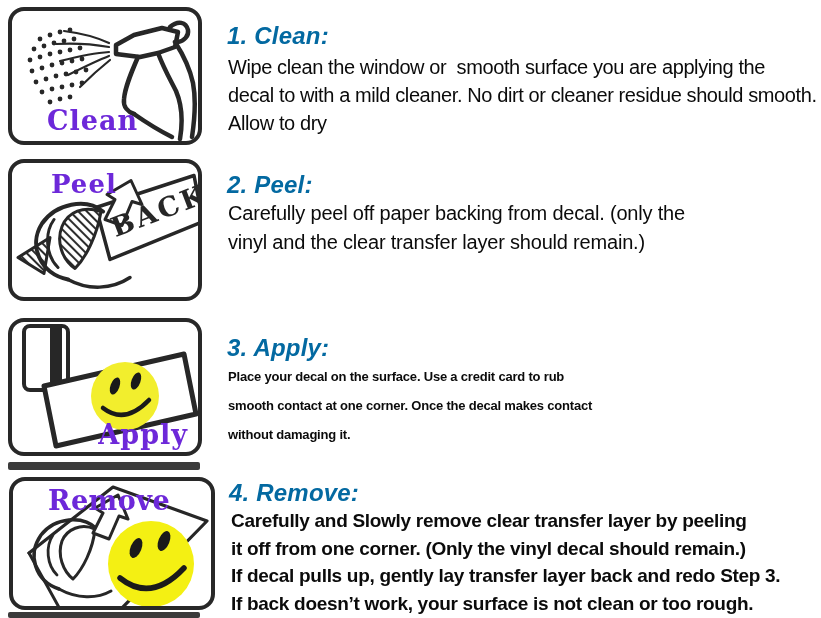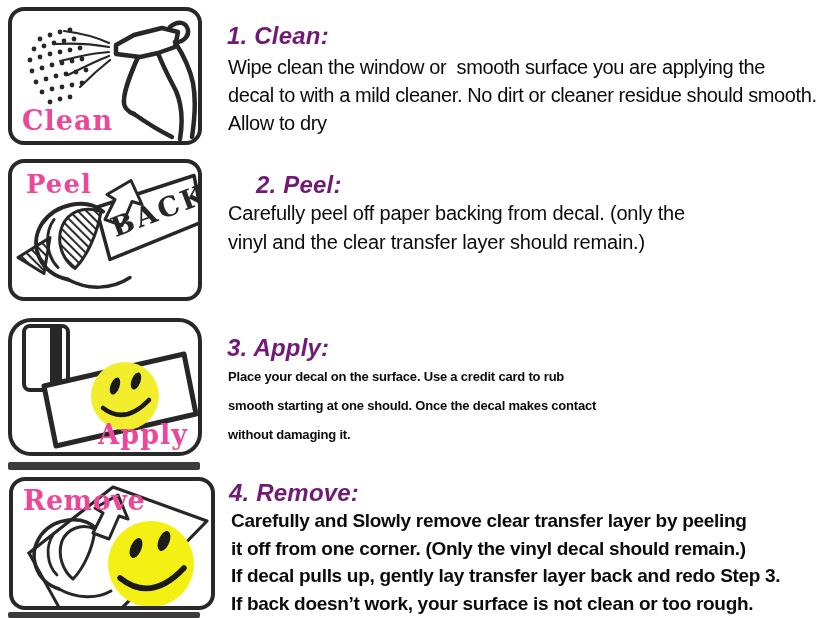--- a/index.html
+++ b/index.html
@@ -7,30 +7,30 @@
     width:821px;height:618px;background:#ffffff;position:relative;overflow:hidden;
     font-family:"Liberation Sans",sans-serif;color:#0b0b0b;
   }
   .illus-box{
     position:absolute;background:#fff;border:4px solid #282828;border-radius:16px;
     overflow:hidden;
   }
   .illus-box svg{position:absolute;left:0;top:0;width:100%;height:100%;}
   .box-label{
     position:absolute;z-index:3;font-family:"DejaVu Serif","Liberation Serif",serif;
-    font-weight:bold;color:#ec4899;line-height:1;
+    font-weight:bold;color:#6d28d9;line-height:1;margin-left:25px;
   }
   .back-text{
     position:absolute;z-index:3;font-family:"DejaVu Serif","Liberation Serif",serif;
     font-weight:bold;color:#262626;font-size:27px;letter-spacing:3px;
     transform:rotate(-21deg);transform-origin:left center;line-height:1;
   }
   .step-heading{
     position:absolute;font-weight:bold;font-style:italic;font-size:24px;
-    letter-spacing:0.2px;color:#701a75;line-height:1.1;
+    letter-spacing:0.2px;color:#0369a1;line-height:1.1;
   }
   .body-col{position:absolute;}
   .body-line{white-space:pre;}
   .body-1{left:228px;top:53px;font-size:20px;font-weight:400;letter-spacing:-0.4px;line-height:28px;}
   .body-2{left:228px;top:199px;font-size:20px;font-weight:normal;letter-spacing:-0.2px;line-height:29px;}
   .body-3{left:228px;top:362px;font-size:13px;font-weight:bold;letter-spacing:-0.2px;line-height:29px;}
   .body-4{left:231px;top:507px;font-size:19px;font-weight:bold;letter-spacing:-0.3px;line-height:27.5px;}
   .strip{position:absolute;background:#3b3b3b;border-radius:2px;}
 </style>
 </head>
@@ -114,46 +114,46 @@
       <path d="M56,116 C76,127 100,126 118,114" fill="none" stroke-width="3.5"></path>
       <path d="M56,116 C28,110 16,82 30,60 C44,40 74,34 91,48" fill="none" stroke-width="4"></path>
       <path d="M89,48 C72,42 56,48 50,63 C44,78 50,96 63,105 C74,94 85,72 89,48 Z" fill="url(#hatch)" stroke-width="3"></path>
       <path d="M42,56 C32,70 34,92 46,104" fill="none" stroke-width="3"></path>
       <path d="M93,56 L103,36 L95,31 L119,17 L130,41 L120,38 L110,62 Z" fill="#ffffff" stroke-width="3"></path>
     </g>
   </svg>
   <div class="box-label" style="left:14px;top:8px;font-size:26px;letter-spacing:1px;">Peel</div>
   <div class="back-text" style="left:100px;top:52px;">BACK</div>
 </div>
-<div class="step-heading" style="left:227px;top:172px;margin-left:29px;">2. Peel:</div>
+<div class="step-heading" style="left:227px;top:172px;">2. Peel:</div>
 <div class="body-col body-2">
   <div class="body-line">Carefully peel off paper backing from decal. (only the</div>
   <div class="body-line">vinyl and the clear transfer layer should remain.)</div>
 </div>
 
-<div class="illus-box" style="left:8px;top:318px;width:186px;height:130px;border-radius:23px;">
+<div class="illus-box" style="left:8px;top:318px;width:186px;height:130px;">
   <svg viewBox="0 0 186 130">
     <g stroke="#272727" stroke-linejoin="round" stroke-linecap="round">
       <rect x="12" y="4" width="44" height="64" rx="6" fill="#ffffff" stroke-width="4"></rect>
       <rect x="38" y="6" width="12" height="60" fill="#272727" stroke="none"></rect>
       <path d="M32,64 L172,32 L184,92 L44,124 Z" fill="#ffffff" stroke-width="5"></path>
     </g>
     <g>
       <circle cx="113" cy="74" r="34" fill="#f2ee2d"></circle>
       <ellipse cx="103" cy="64" rx="4.5" ry="9" fill="#1a1a1a" transform="rotate(20 103 64)"></ellipse>
       <ellipse cx="124" cy="59" rx="4.5" ry="9" fill="#1a1a1a" transform="rotate(20 124 59)"></ellipse>
       <path d="M91,86 Q113,103 137,78" fill="none" stroke="#1a1a1a" stroke-width="4.5" stroke-linecap="round"></path>
     </g>
   </svg>
   <div class="box-label" style="right:10px;bottom:4px;font-size:27px;letter-spacing:1px;">Apply</div>
 </div>
 <div class="step-heading" style="left:227px;top:335px;">3. Apply:</div>
 <div class="body-col body-3">
   <div class="body-line">Place your decal on the surface. Use a credit card to rub</div>
-  <div class="body-line">smooth starting at one should. Once the decal makes contact</div>
+  <div class="body-line">smooth contact at one corner. Once the decal makes contact</div>
   <div class="body-line">without damaging it.</div>
 </div>
 <div class="strip" style="left:8px;top:462px;width:192px;height:8px;"></div>
 
 <div class="illus-box" style="left:9px;top:477px;width:190px;height:125px;padding-left:8px;">
   <svg viewBox="0 0 190 125">
     <g stroke="#272727" stroke-linejoin="round" stroke-linecap="round" fill="none">
       <path d="M12,72 L96,6 L190,40 L102,130" fill="#ffffff" stroke-width="3.2"></path>
       <path d="M12,72 L44,130" stroke-width="3"></path>
     </g>

